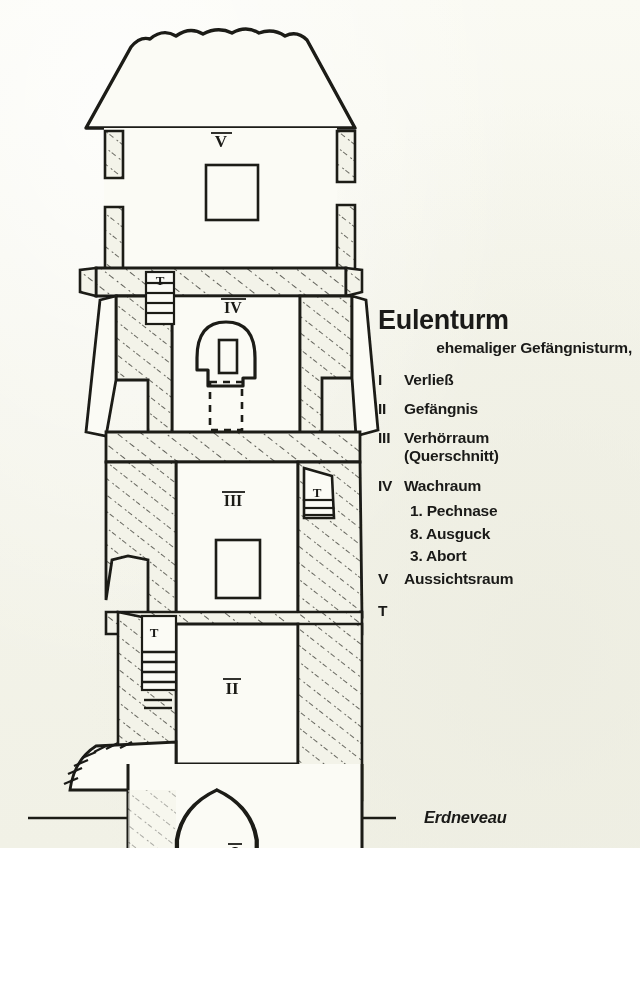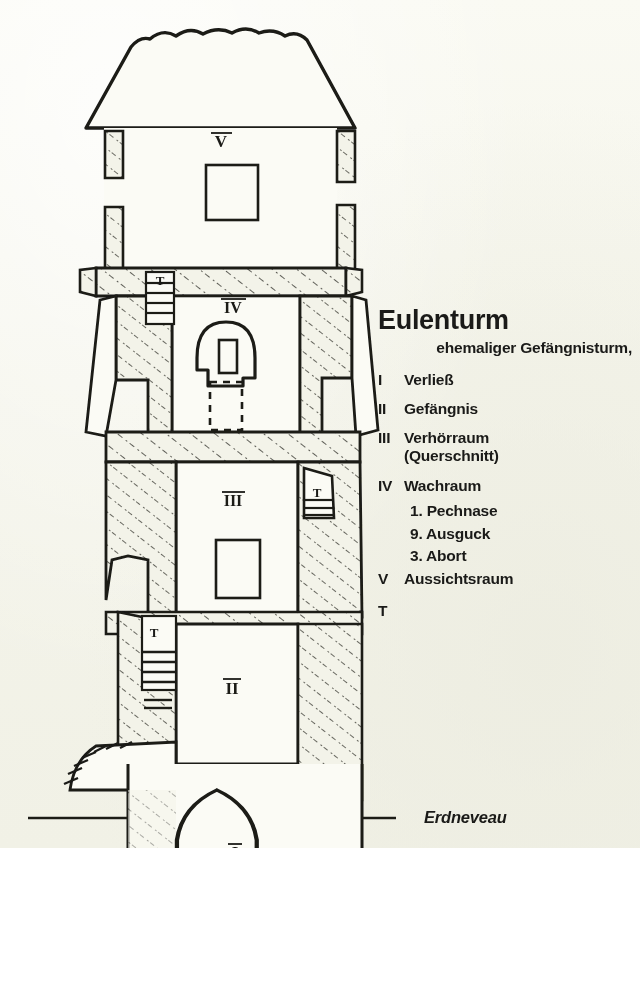--- a/index.html
+++ b/index.html
@@ -305,21 +305,21 @@
         </span>
       </div>
 
       <div class="legend-row">
         <span class="num">IV</span>
         <span class="txt">Wachraum</span>
       </div>
 
       <div class="sub-list">
         <div class="sub-row">1. Pechnase</div>
-        <div class="sub-row">9. Ausguck</div>
+        <div class="sub-row">8. Ausguck</div>
         <div class="sub-row">3. Abort</div>
       </div>
 
       <div class="legend-row">
         <span class="num">V</span>
         <span class="txt">Aussichtsraum</span>
       </div>
 
       <div class="legend-row" id="stair-row">
         <span class="num">T</span>

